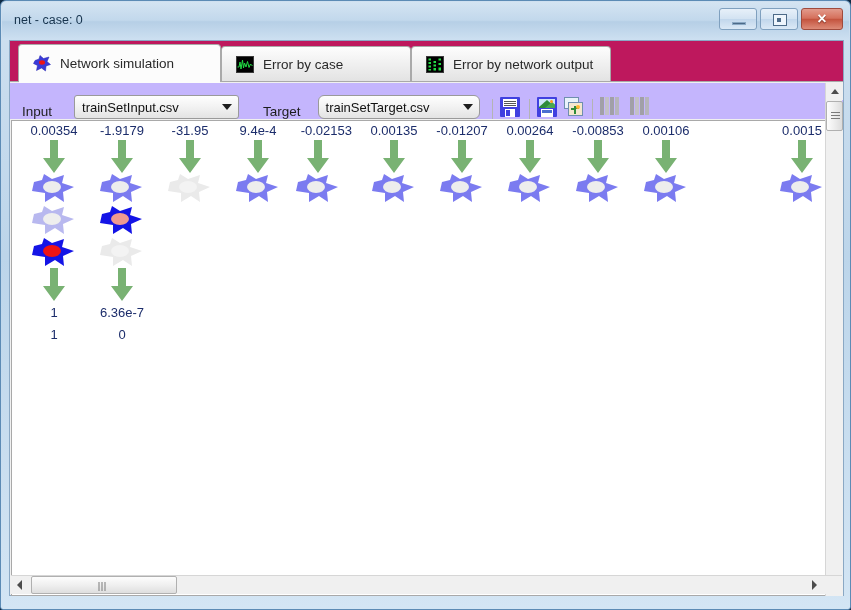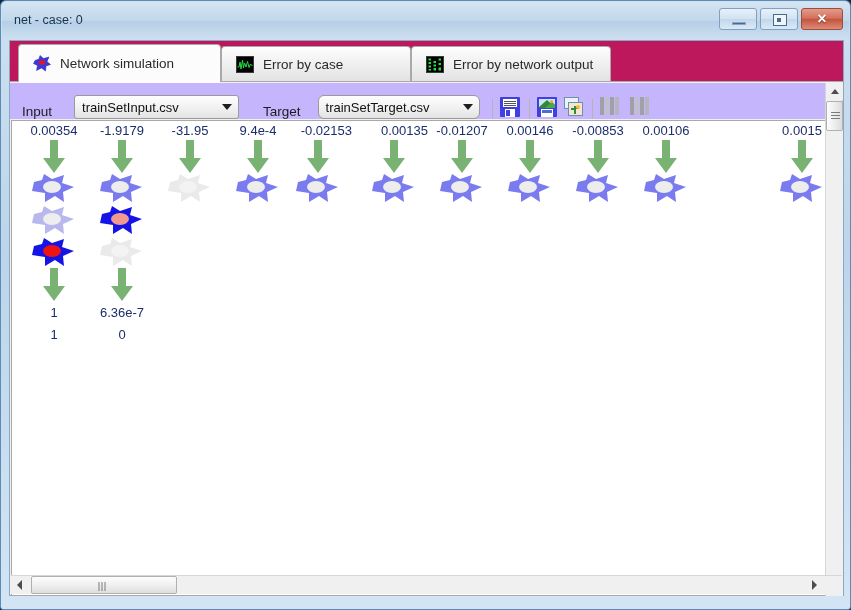--- a/index.html
+++ b/index.html
@@ -435,21 +435,21 @@
                 <polygon points="9,0 17,0 17,18 24,18 13,33 2,18 9,18" fill="#79b273"></polygon>
               </svg>
             </div>
             <div class="neuron" style="width: 68px; height: 32px;">
               <svg width="46" height="32" viewBox="0 0 46 32">
                 <path d="M3 10 L11 8 L13 2 L21 7 L33 3 L31 11 L43 15 L32 20 L33 30 L24 24 L14 30 L14 21 L1 19 Z" fill="#7b7bf0"></path>
                 <ellipse cx="21" cy="15" rx="9" ry="6" fill="#ededed"></ellipse>
               </svg>
             </div>
           </div>
-          <div class="col" style="left: 348px; width: 68px; text-align: right;">
+          <div class="col" style="left: 348px; width: 68px;">
             <div class="val">0.00135</div>
             <div class="arrowdn" style="width: 68px; height: 32px;">
               <svg width="26" height="34" viewBox="0 0 26 34">
                 <polygon points="9,0 17,0 17,18 24,18 13,33 2,18 9,18" fill="#79b273"></polygon>
               </svg>
             </div>
             <div class="neuron" style="width: 68px; height: 32px;">
               <svg width="46" height="32" viewBox="0 0 46 32">
                 <path d="M3 10 L11 8 L13 2 L21 7 L33 3 L31 11 L43 15 L32 20 L33 30 L24 24 L14 30 L14 21 L1 19 Z" fill="#7b7bf0"></path>
                 <ellipse cx="21" cy="15" rx="9" ry="6" fill="#ededed"></ellipse>
@@ -464,21 +464,21 @@
               </svg>
             </div>
             <div class="neuron" style="width: 68px; height: 32px;">
               <svg width="46" height="32" viewBox="0 0 46 32">
                 <path d="M3 10 L11 8 L13 2 L21 7 L33 3 L31 11 L43 15 L32 20 L33 30 L24 24 L14 30 L14 21 L1 19 Z" fill="#7b7bf0"></path>
                 <ellipse cx="21" cy="15" rx="9" ry="6" fill="#ededed"></ellipse>
               </svg>
             </div>
           </div>
           <div class="col" style="left: 484px; width: 68px;">
-            <div class="val">0.00146</div>
+            <div class="val">0.00264</div>
             <div class="arrowdn" style="width: 68px; height: 32px;">
               <svg width="26" height="34" viewBox="0 0 26 34">
                 <polygon points="9,0 17,0 17,18 24,18 13,33 2,18 9,18" fill="#79b273"></polygon>
               </svg>
             </div>
             <div class="neuron" style="width: 68px; height: 32px;">
               <svg width="46" height="32" viewBox="0 0 46 32">
                 <path d="M3 10 L11 8 L13 2 L21 7 L33 3 L31 11 L43 15 L32 20 L33 30 L24 24 L14 30 L14 21 L1 19 Z" fill="#7b7bf0"></path>
                 <ellipse cx="21" cy="15" rx="9" ry="6" fill="#ededed"></ellipse>
               </svg>

